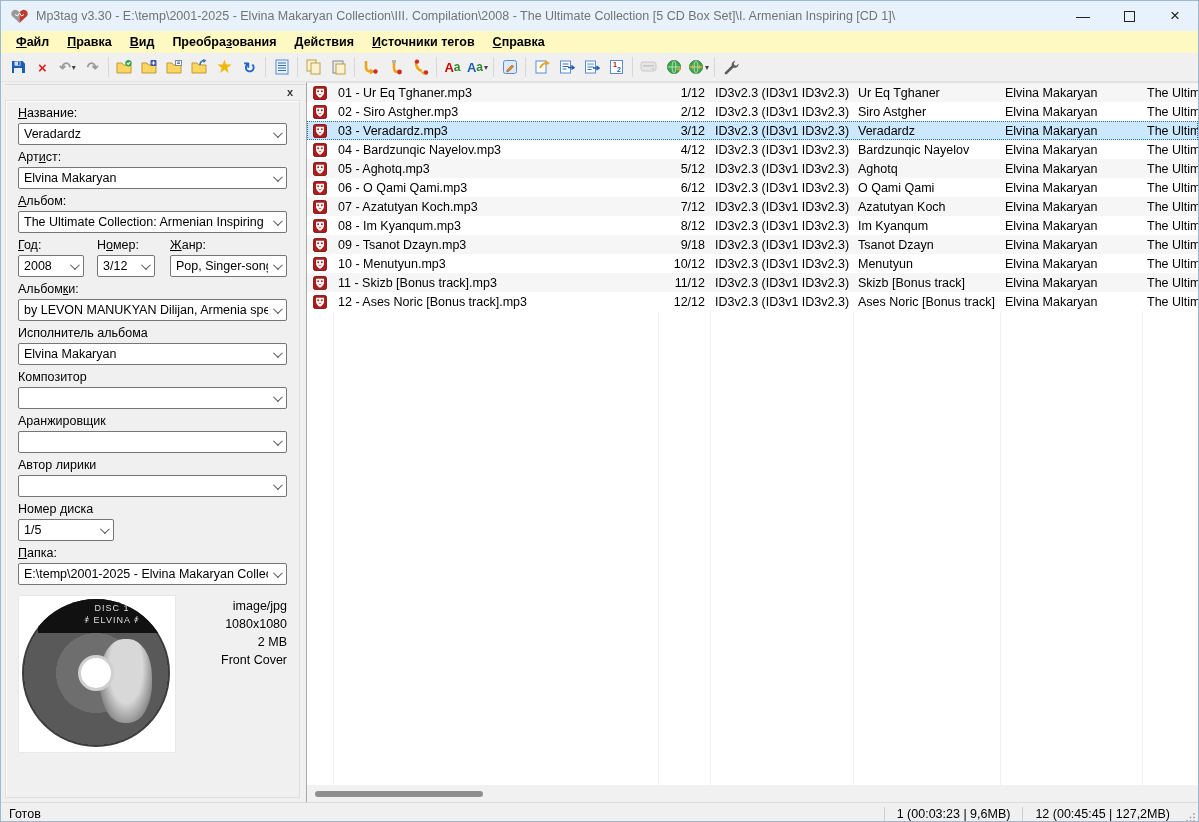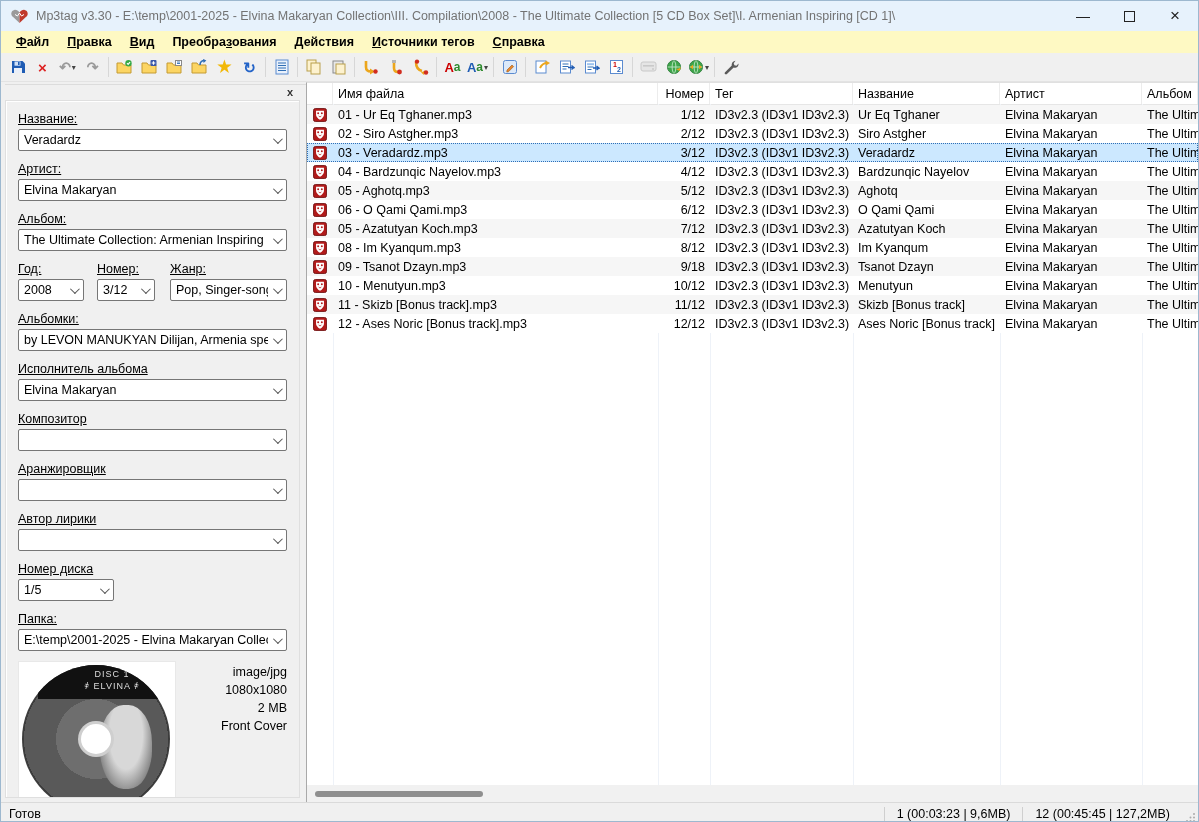--- a/index.html
+++ b/index.html
@@ -28,21 +28,21 @@
   .glyph{font-weight:bold;line-height:1;}
   .dd{font-size:8px;color:#444;margin-left:1px;}
   .disabled{opacity:.45;filter:grayscale(1);}
   
   .content{display:flex;height:720px;background:#f0f0f0;}
   
   .leftcol{width:305px;flex:0 0 auto;display:flex;flex-direction:column;background:#f0f0f0;padding:2px 0 4px 4px;box-sizing:border-box;}
   .panelstrip{height:15px;display:flex;align-items:center;justify-content:flex-end;padding-right:10px;border-top:1px solid #dcdcdc;}
   .panel-close{font-weight:bold;font-size:11px;color:#333;line-height:1;padding:0 3px;}
   .groupbox{flex:1;border:1px solid #dfdfdf;box-shadow:inset 1px 1px 0 #fff;margin-right:6px;overflow:hidden;}
-  .flabel{margin:11px 12px 3px;white-space:nowrap;text-decoration:underline;}
+  .flabel{margin:5px 12px 3px;white-space:nowrap;}
   .ukey{text-decoration:underline;}
   .cmb{margin:0 12px;height:20px;background:#fff;border:1px solid #767676;border-radius:2px;display:flex;align-items:center;padding:0 1px 0 5px;}
   .cmb .val{flex:1;white-space:nowrap;overflow:hidden;}
   .chev{width:17px;height:100%;display:flex;align-items:center;justify-content:center;flex:0 0 auto;}
   .chev::before{content:"";width:6px;height:6px;border-right:1.4px solid #555;border-bottom:1.4px solid #555;transform:rotate(45deg) translateY(-2px);}
   .triple{display:flex;margin:0 12px;}
   .triple .col1{width:66px;margin-right:13px;flex:0 0 auto;}
   .triple .col2{width:58px;margin-right:15px;flex:0 0 auto;}
   .triple .col3{flex:1;min-width:0;}
   .triple .flabel{margin-left:0;margin-right:0;}
@@ -405,29 +405,20 @@
           <div>Front Cover</div>
         </div>
       </div>
 
     </div>
   </div>
 
   <div class="splitter"></div>
 
   <div class="tablewrap">
-    <div class="thead">
-      <div class="th c-icon"></div>
-      <div class="th c-file">Имя файла</div>
-      <div class="th c-num">Номер</div>
-      <div class="th c-tag">Тег</div>
-      <div class="th c-title">Название</div>
-      <div class="th c-artist">Артист</div>
-      <div class="th c-album">Альбом</div>
-    </div>
 
     <div class="colguides">
       <div class="cg" style="left:26px;"></div>
       <div class="cg" style="left:351px;"></div>
       <div class="cg" style="left:403px;"></div>
       <div class="cg" style="left:546px;"></div>
       <div class="cg" style="left:693px;"></div>
       <div class="cg" style="left:835px;"></div>
     </div>
 
@@ -538,21 +529,21 @@
         <div class="trow alt">
           <div class="td c-icon">
             <svg width="14" height="14" viewBox="0 0 16 16">
               <rect x="0.5" y="0.5" width="15" height="15" rx="2.5" fill="#b11a1a" stroke="#6d0f0f"></rect>
               <path d="M3.5 3h9v4.6c0 3-3.4 5.2-4.5 5.8-1.1-.6-4.5-2.8-4.5-5.8z" fill="#fff"></path>
               <circle cx="5.9" cy="6" r="1.1" fill="#b11a1a"></circle>
               <circle cx="10.1" cy="6" r="1.1" fill="#b11a1a"></circle>
               <path d="M6.5 9.2c1 1 2 1 3 0" stroke="#b11a1a" stroke-width="1" fill="none"></path>
             </svg>
           </div>
-          <div class="td c-file">05 - Azatutyan Koch.mp3</div>
+          <div class="td c-file">07 - Azatutyan Koch.mp3</div>
           <div class="td c-num">7/12</div>
           <div class="td c-tag">ID3v2.3 (ID3v1 ID3v2.3)</div>
           <div class="td c-title">Azatutyan Koch</div>
           <div class="td c-artist">Elvina Makaryan</div>
           <div class="td c-album">The Ultimate Collection: Armenian Inspiring [CD 1]</div>
         </div>
         <div class="trow">
           <div class="td c-icon">
             <svg width="14" height="14" viewBox="0 0 16 16">
               <rect x="0.5" y="0.5" width="15" height="15" rx="2.5" fill="#b11a1a" stroke="#6d0f0f"></rect>

